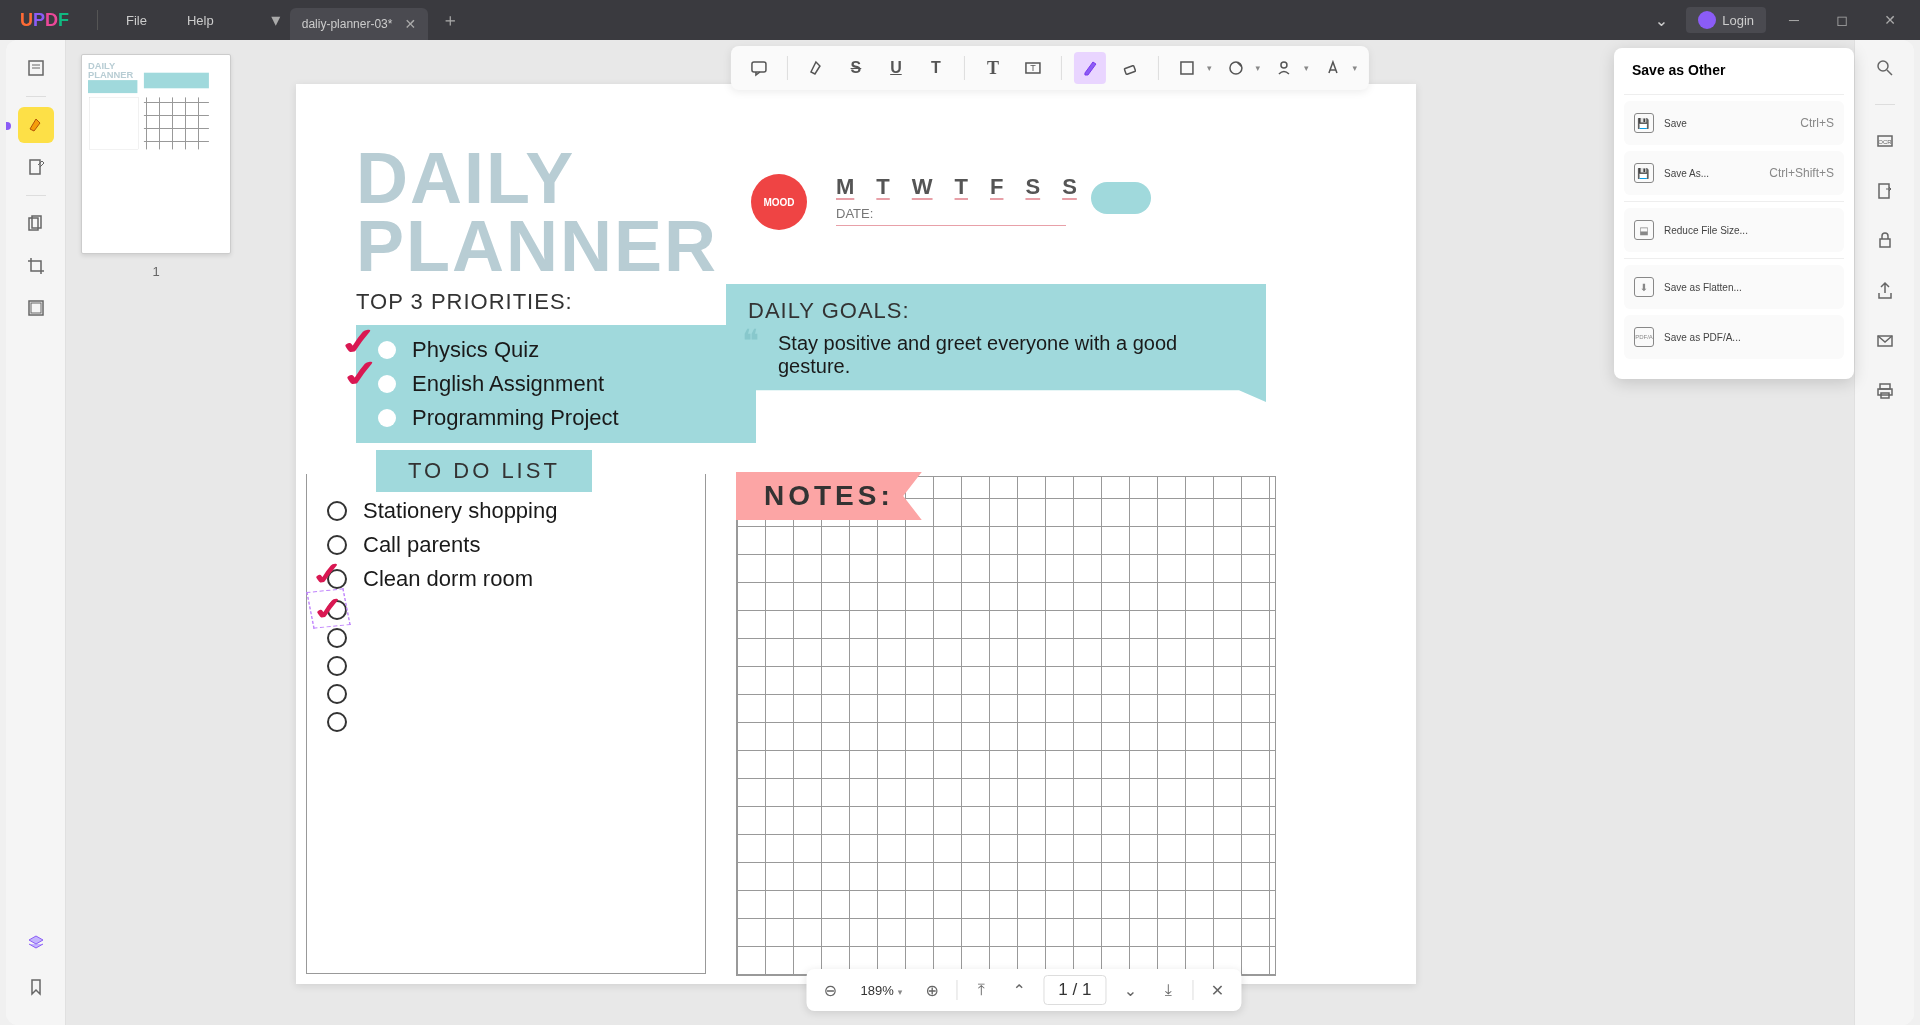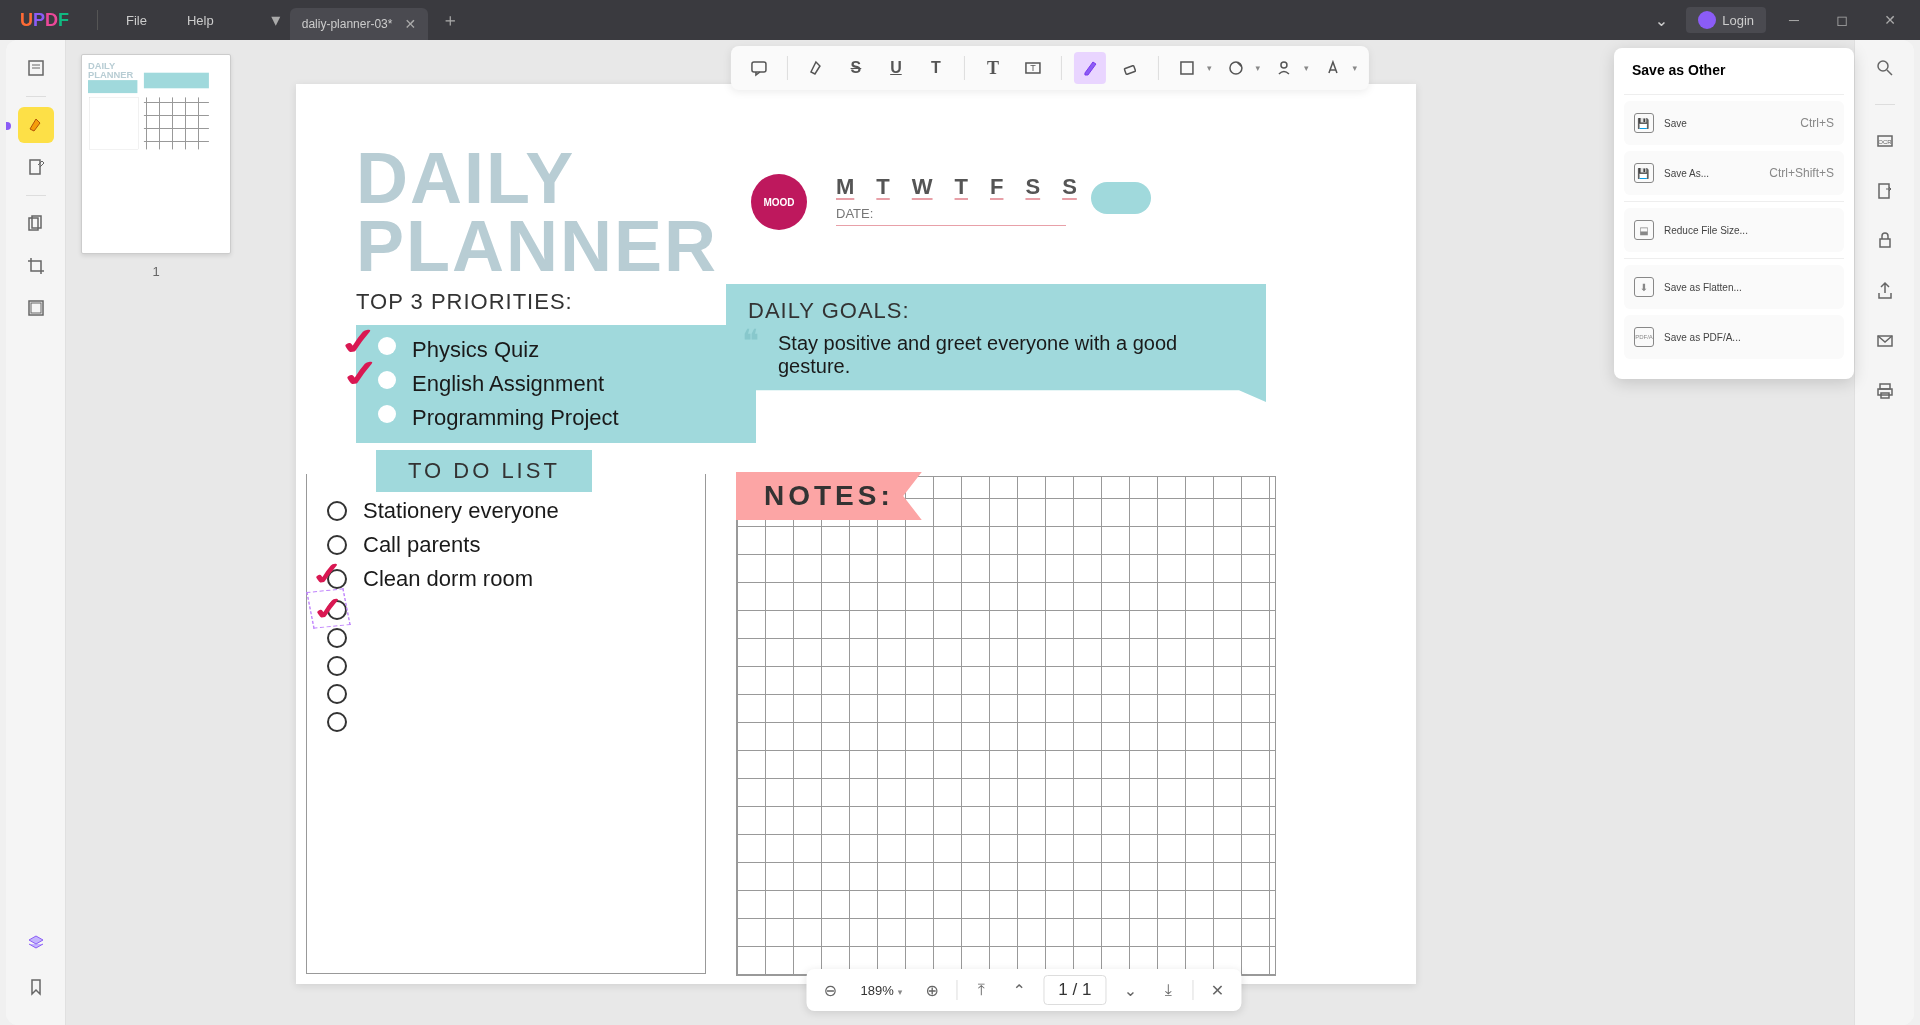--- a/index.html
+++ b/index.html
@@ -42,28 +42,28 @@
 
 .anno-toolbar { position: absolute; top: 6px; left: 50%; transform: translateX(-50%); background: #fafafa; border-radius: 8px; box-shadow: 0 2px 8px rgba(0,0,0,0.08); padding: 6px 12px; display: flex; align-items: center; gap: 8px; z-index: 5; }
 .anno-btn { width: 32px; height: 32px; display: flex; align-items: center; justify-content: center; cursor: pointer; border-radius: 4px; color: #555; }
 .anno-btn.active { background: #e9d5ff; }
 .anno-sep { width: 1px; height: 24px; background: #ddd; margin: 0 4px; }
 .anno-chev { font-size: 9px; color: #888; margin-left: -4px; }
 
 
 .doc-title { font-size: 72px; font-weight: bold; color: #b8cdd4; line-height: 0.95; letter-spacing: 2px; }
 .priorities-label { font-size: 22px; font-weight: 500; color: #333; margin-top: 8px; letter-spacing: 1px; }
-.mood-circle { position: absolute; left: 455px; top: 90px; width: 56px; height: 56px; background: #be185d; border-radius: 50%; display: flex; align-items: center; justify-content: center; color: white; font-size: 10px; font-weight: bold; }
+.mood-circle { position: absolute; left: 455px; top: 90px; width: 56px; height: 56px; background: #ef4444; border-radius: 50%; display: flex; align-items: center; justify-content: center; color: white; font-size: 10px; font-weight: bold; }
 .days { position: absolute; left: 540px; top: 90px; display: flex; gap: 22px; font-size: 22px; font-weight: 600; color: #555; }
 .days span { text-decoration: underline; text-decoration-color: #e8a0a8; text-underline-offset: 4px; }
 .date-line { position: absolute; left: 540px; top: 122px; font-size: 13px; color: #777; width: 230px; border-bottom: 1px solid #e8a0a8; padding-bottom: 4px; }
 .cloud { position: absolute; left: 795px; top: 98px; width: 60px; height: 32px; background: #a0d9dc; border-radius: 20px; }
 
 .priorities-box { background: #a0d9dc; padding: 8px 12px; margin-top: 10px; width: 400px; position: relative; }
-.pri-item { display: flex; gap: 16px; padding: 4px 0; }
+.pri-item { display: flex; align-items: center; gap: 16px; padding: 4px 0; }
 .pri-bullet { width: 18px; height: 18px; background: white; border-radius: 50%; margin-left: 10px; }
 .pri-text { font-size: 22px; color: #1a1a1a; }
 .checkmark { position: absolute; color: #d91852; font-size: 36px; font-weight: bold; transform: scaleX(1.4) rotate(-8deg); }
 
 .goals-box { position: absolute; left: 430px; top: 200px; background: #a0d9dc; padding: 14px 22px 24px 22px; width: 540px; clip-path: polygon(0 0, 100% 0, 100% 100%, 95% 90%, 0 90%); }
 .goals-label { font-size: 22px; color: #333; letter-spacing: 1px; }
 .goals-quote { font-size: 32px; color: #88c8cc; font-family: Georgia, serif; position: absolute; left: 16px; top: 38px; }
 .goals-text { font-size: 20px; color: #1a1a1a; margin-left: 30px; margin-top: 8px; }
 
 .todo-label { position: absolute; left: 80px; top: 366px; background: #a0d9dc; padding: 8px 32px; font-size: 22px; color: #333; letter-spacing: 3px; }
@@ -302,21 +302,21 @@
         <div class="goals-quote">❝</div>
         <div class="goals-text">Stay positive and greet everyone with a good gesture.</div>
       </div>
 
       <div class="todo-label">TO DO LIST</div>
       <div class="todo-box">
         <span class="todo-check" style="left:8px;top:82px">✓</span>
         <span class="todo-check" style="left:8px;top:116px;border:1px dashed #c084fc">✓</span>
         <div class="todo-item">
             <div class="todo-circle"></div>
-            <div class="todo-text">Stationery everyone</div>
+            <div class="todo-text">Stationery shopping</div>
           </div>
         <div class="todo-item">
             <div class="todo-circle"></div>
             <div class="todo-text">Call parents</div>
           </div>
         <div class="todo-item">
             <div class="todo-circle"></div>
             <div class="todo-text">Clean dorm room</div>
           </div>
         <div class="todo-item">

